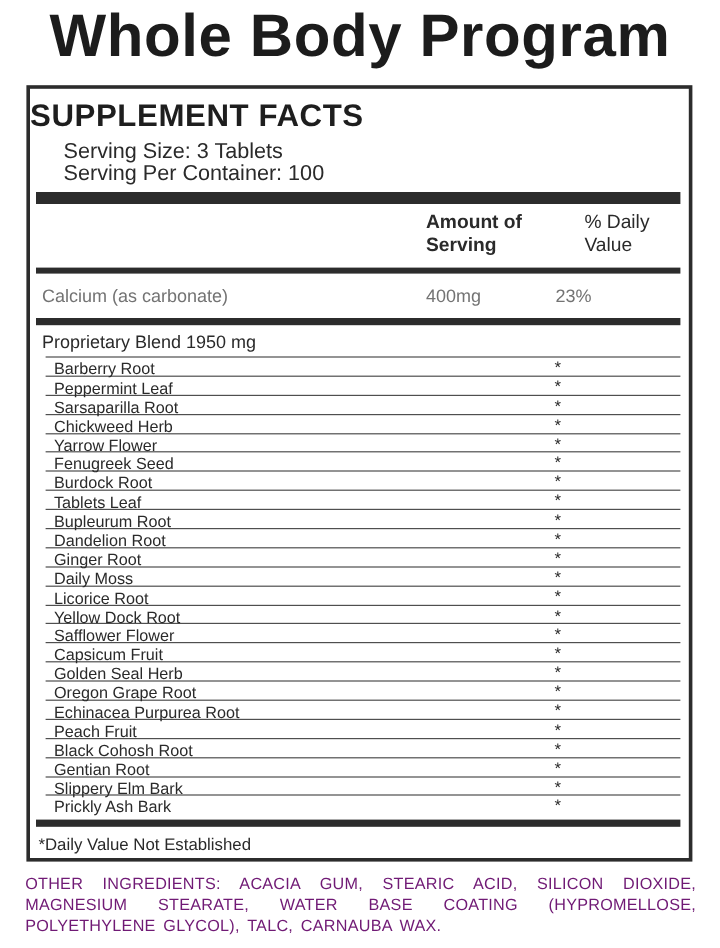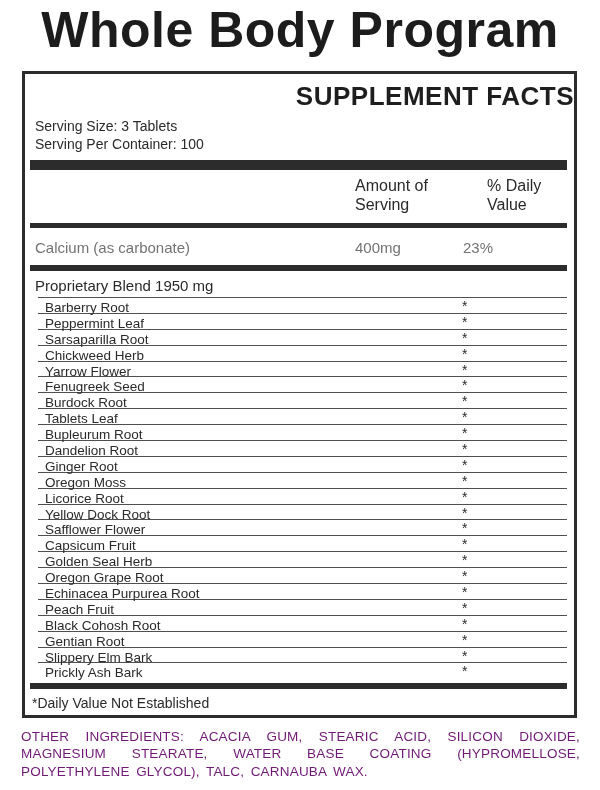--- a/index.html
+++ b/index.html
@@ -23,53 +23,53 @@
   }
 
   .facts-box {
     margin: 17px 0 0 22px;
     width: 549px;
     border: 3px solid #2c2c2c;
     padding-bottom: 4px;
   }
 
   .facts-header {
-    text-align: right;
+    text-align: left;
     font-size: 26px;
     font-weight: bold;
     letter-spacing: 0.5px;
     margin-top: 7px;
     color: #1e1e1e;
   }
 
   .serving-line {
-    font-size: 14px;
+    font-size: 18px;
     line-height: 18px;
-    margin-left: 10px;
+    margin-left: 28px;
     color: #2a2a2a;
   }
   .serving-line.first { margin-top: 5px; }
 
   .bar {
     background: #2c2c2c;
     margin-left: 5px;
     margin-right: 7px;
   }
   .bar-thick  { height: 10px; margin-top: 7px; }
   .bar-med    { height: 5px;  margin-top: 9px; }
   .bar-med2   { height: 6px;  margin-top: 8px; }
   .bar-thick2 { height: 6px;  margin-top: 4px; }
 
   .grid {
     display: grid;
     grid-template-columns: 320px 108px 1fr;
     padding: 0 8px 0 10px;
   }
   .header-row { margin-top: 6px; font-size: 16px; line-height: 19px; color: #2a2a2a; }
-  .header-row .col-amount { max-width: 88px; }
+  .header-row .col-amount { max-width: 88px; font-weight: bold; }
   .header-row .col-daily  { max-width: 64px; margin-left: 24px; }
 
   .nutrient-row { margin-top: 11px; font-size: 15px; line-height: 18px; color: #737373; }
 
   .blend-title {
     font-size: 15px;
     line-height: 17px;
     margin: 6px 0 3px 10px;
     color: #2a2a2a;
   }
@@ -198,21 +198,21 @@
           <span class="ing-name">Dandelion Root</span>
           <span class="ing-ast">*</span>
         </div>
 
         <div class="ing-row">
           <span class="ing-name">Ginger Root</span>
           <span class="ing-ast">*</span>
         </div>
 
         <div class="ing-row">
-          <span class="ing-name">Oregon Moss</span>
+          <span class="ing-name">Daily Moss</span>
           <span class="ing-ast">*</span>
         </div>
 
         <div class="ing-row">
           <span class="ing-name">Licorice Root</span>
           <span class="ing-ast">*</span>
         </div>
 
         <div class="ing-row">
           <span class="ing-name">Yellow Dock Root</span>

